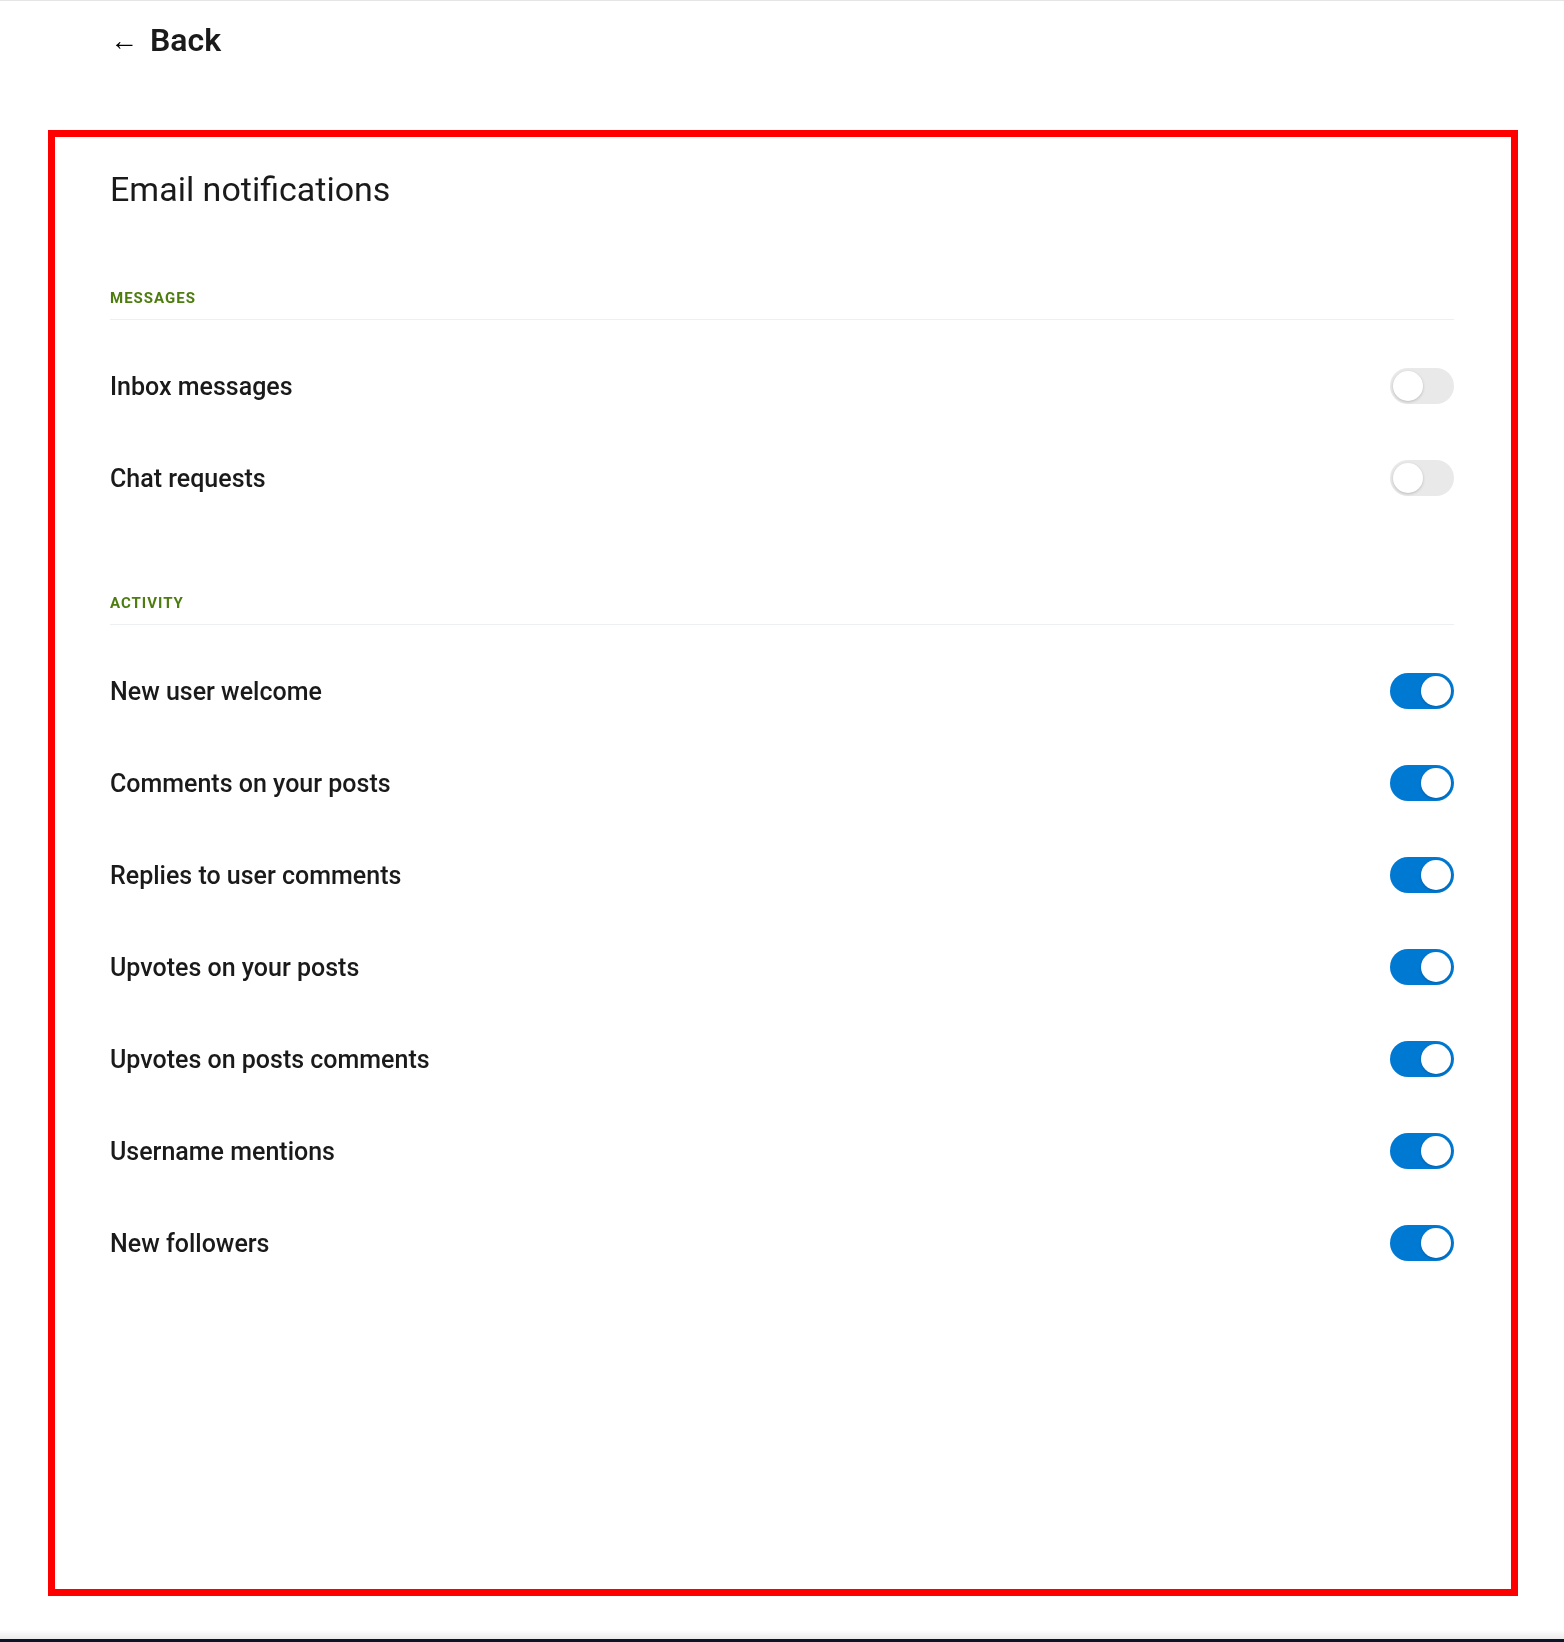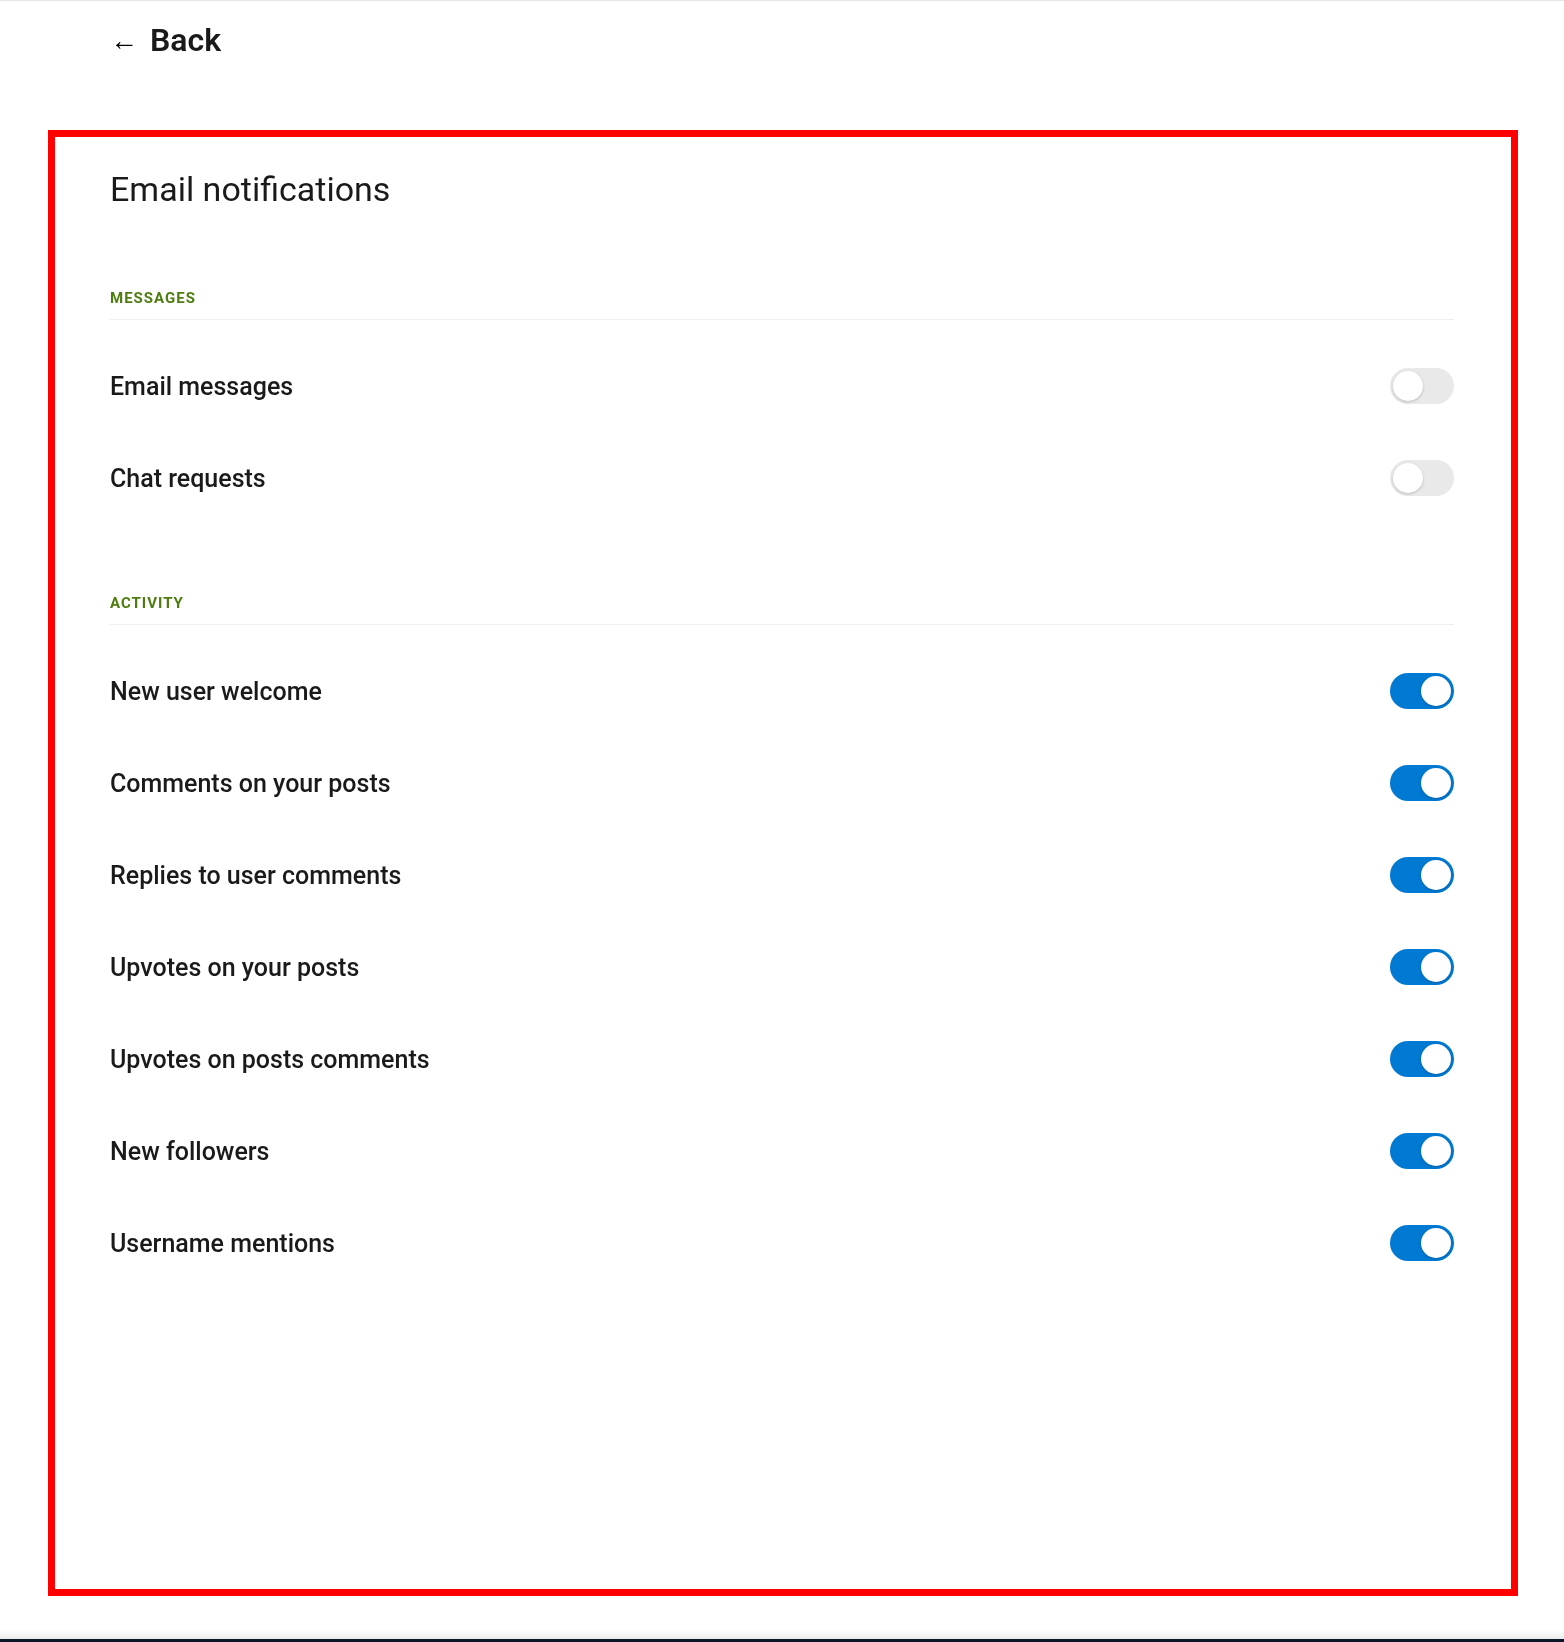--- a/index.html
+++ b/index.html
@@ -123,21 +123,21 @@
   <span class="back-arrow">←</span>
   <span class="back-label">Back</span>
 </div>
 
 <div class="content">
   <h1 class="page-title">Email notifications</h1>
 
   <div class="section-header">MESSAGES</div>
 
   <div class="setting-row">
-    <span class="setting-label">Email messages</span>
+    <span class="setting-label">Inbox messages</span>
     <div class="toggle toggle-off">
       <div class="toggle-knob"></div>
     </div>
   </div>
 
   <div class="setting-row">
     <span class="setting-label">Chat requests</span>
     <div class="toggle toggle-off">
       <div class="toggle-knob"></div>
     </div>
@@ -176,28 +176,28 @@
   </div>
 
   <div class="setting-row">
     <span class="setting-label">Upvotes on posts comments</span>
     <div class="toggle toggle-on">
       <div class="toggle-knob"></div>
     </div>
   </div>
 
   <div class="setting-row">
+    <span class="setting-label">Username mentions</span>
+    <div class="toggle toggle-on">
+      <div class="toggle-knob"></div>
+    </div>
+  </div>
+
+  <div class="setting-row">
     <span class="setting-label">New followers</span>
-    <div class="toggle toggle-on">
-      <div class="toggle-knob"></div>
-    </div>
-  </div>
-
-  <div class="setting-row">
-    <span class="setting-label">Username mentions</span>
     <div class="toggle toggle-on">
       <div class="toggle-knob"></div>
     </div>
   </div>
 
 </div>
 
 <div class="highlight-box"></div>
 <div class="bottom-shadow"></div>
 

